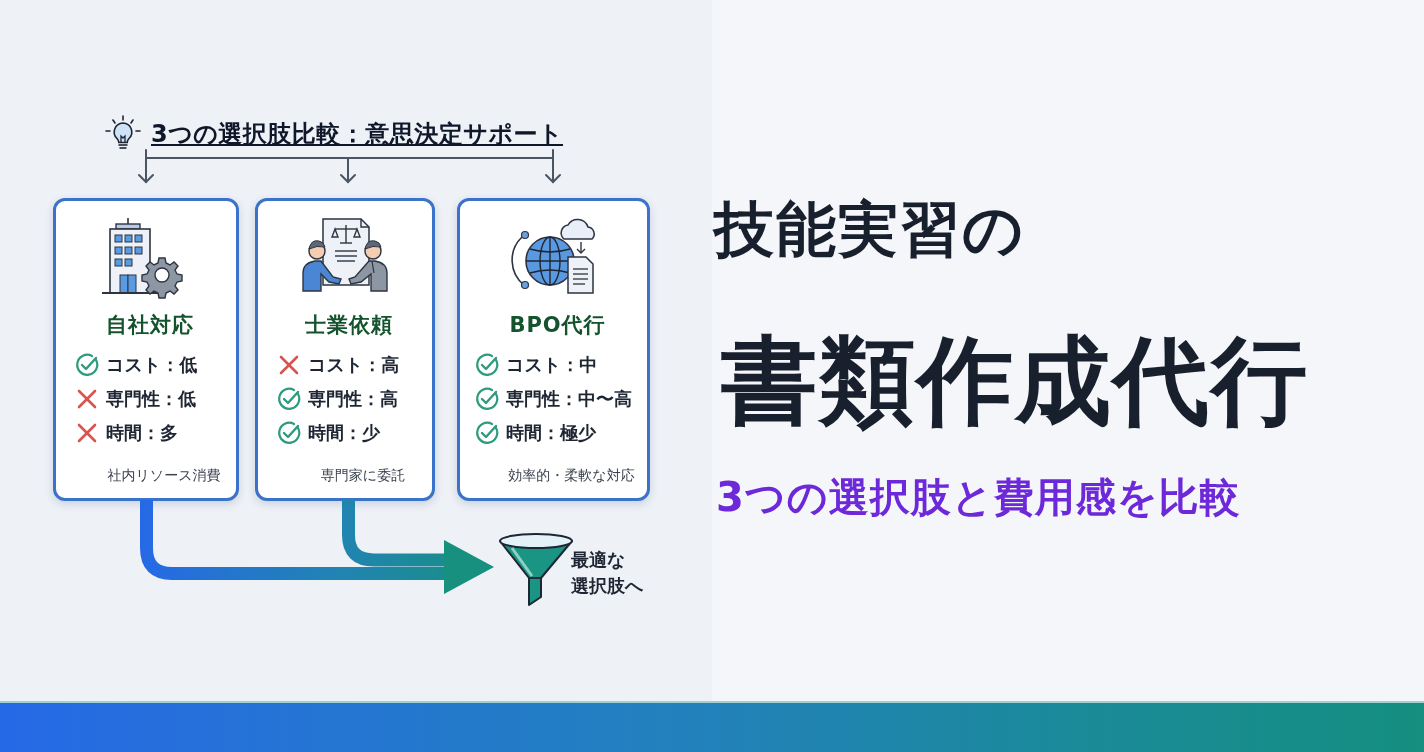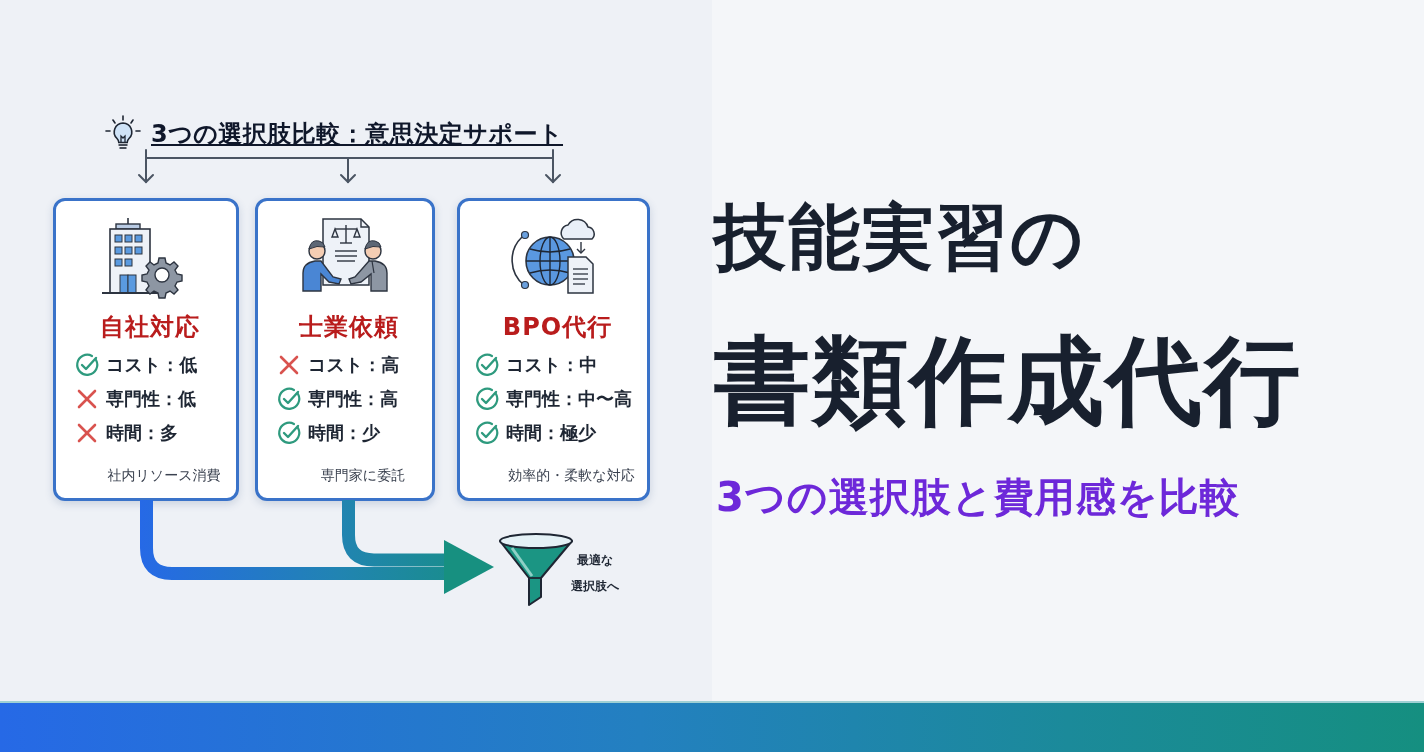--- a/index.html
+++ b/index.html
@@ -42,50 +42,49 @@
       position: absolute; top: 198px; height: 303px;
       background: #ffffff;
       border: 3px solid #3a73c9;
       border-radius: 12px;
       box-shadow: 0 3px 8px rgba(40,70,120,0.18);
       text-align: center;
     }
     .card .icon { position: absolute; left: 50%; top: 14px; transform: translateX(-50%); width: 96px; height: 84px; }
     .card-title {
       position: absolute; left: 8px; right: 0; top: 110px;
-      font-size: 24px; font-weight: bold; color: #b91c1c; letter-spacing: 1px;
+      font-size: 21px; font-weight: bold; color: #14532d; letter-spacing: 1px;
     }
     .criteria { position: absolute; left: 18px; top: 147px; text-align: left; }
     .crit {
       display: flex; align-items: center; height: 34px;
       font-size: 18px; font-weight: bold; color: #1e2633;
       white-space: nowrap;
     }
     .crit .mark { width: 26px; height: 26px; margin-right: 6px; flex: none; }
     .card-note {
       position: absolute; left: 0; right: 0; top: 266px;
       font-size: 14px; color: #3b4250; white-space: nowrap; margin-left: 36px;
     }
 
     
     .flow { position: absolute; left: 0; top: 495px; width: 712px; height: 130px; }
     .result-label {
       position: absolute; left: 571px; top: 547px;
-      font-size: 12px; font-weight: bold; color: #1e2633; line-height: 26px;
-      text-align: center;
+      font-size: 18px; font-weight: bold; color: #1e2633; line-height: 26px;
     }
 
     
     .hero-line1, .hero-line2 {
       position: absolute; left: 714px;
       font-family: "DejaVu Sans", sans-serif;
       font-weight: bold; color: #18202e; white-space: nowrap;
     }
-    .hero-line1 { top: 190px; font-size: 72px; letter-spacing: 2px; }
-    .hero-line2 { top: 318px; font-size: 96px; letter-spacing: 2px; }
+    .hero-line1 { top: 190px; font-size: 60px; letter-spacing: 2px; }
+    .hero-line2 { top: 318px; font-size: 96px; letter-spacing: 2px; margin-left: 7px; }
     .hero-sub {
       position: absolute; left: 716px; top: 470px;
       font-size: 40px; font-weight: bold; color: #6d28d9; white-space: nowrap; letter-spacing: 1px;
     }
   </style>
 </head>
 <body>
 
 <div class="left-panel"></div>
 <div class="right-panel"></div>

